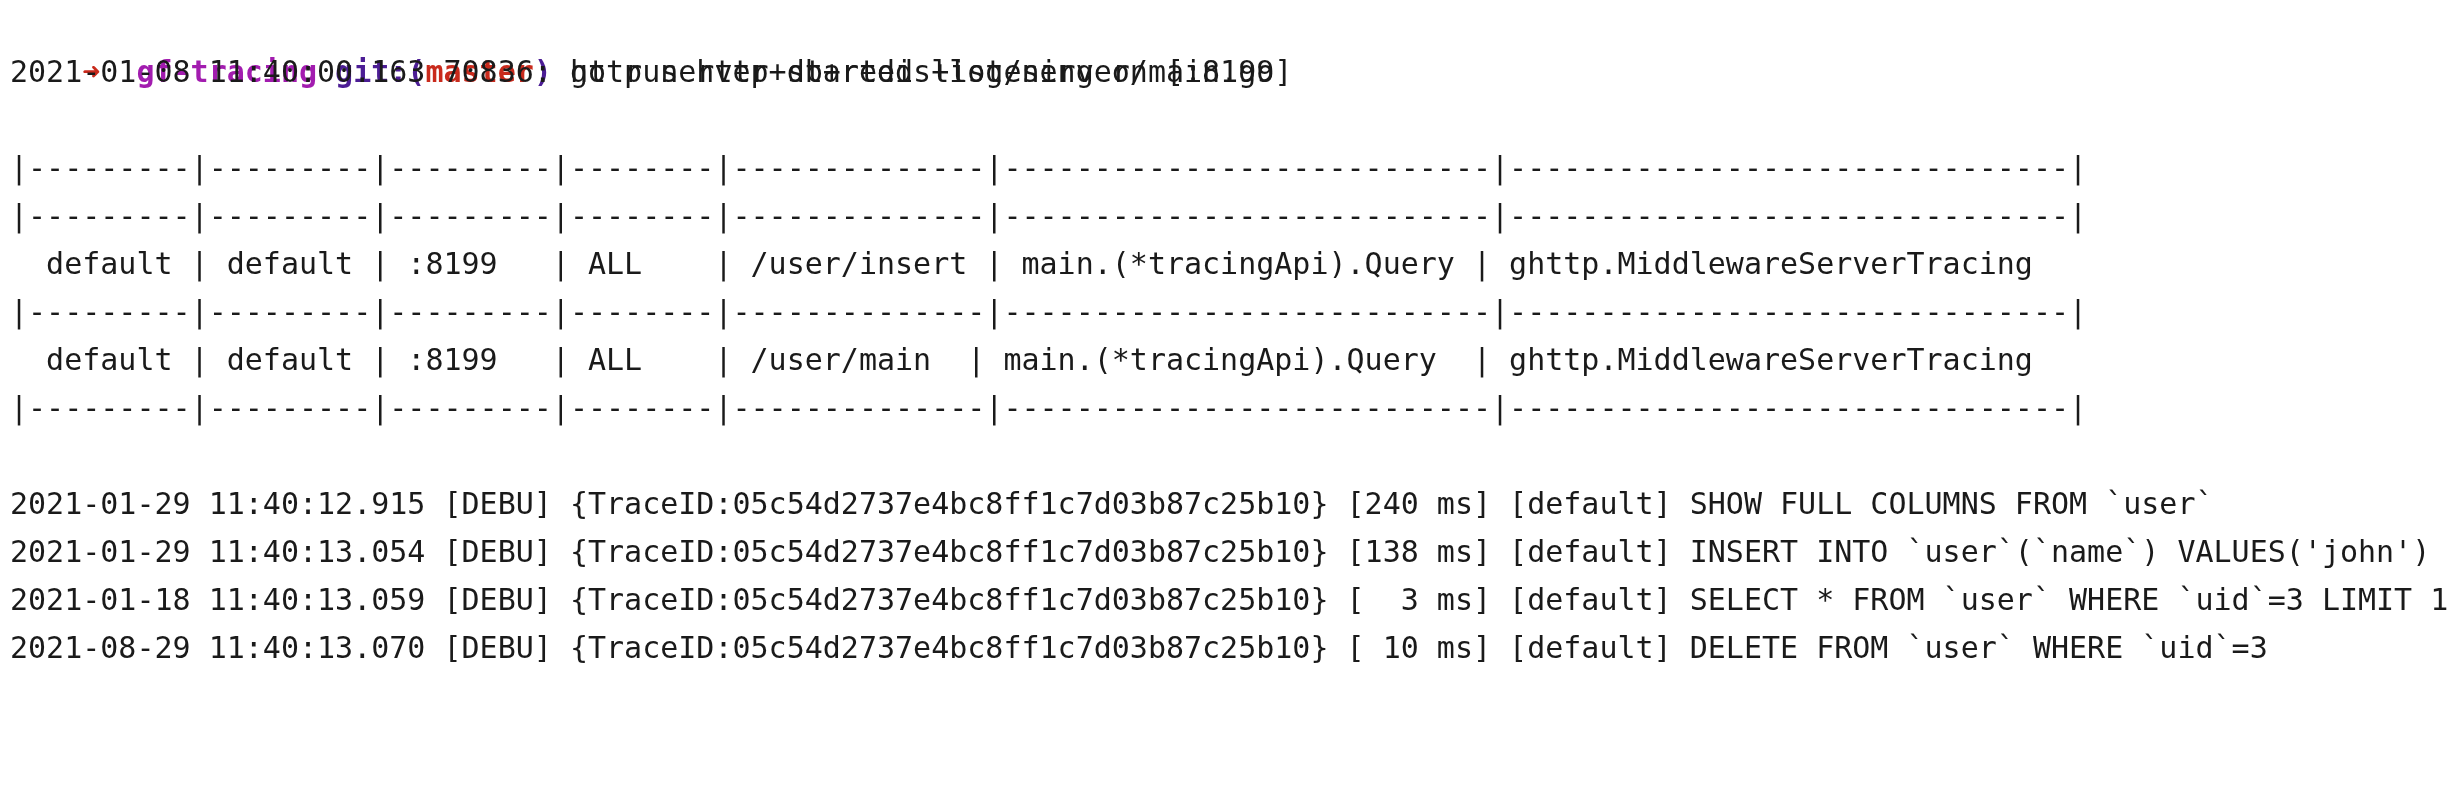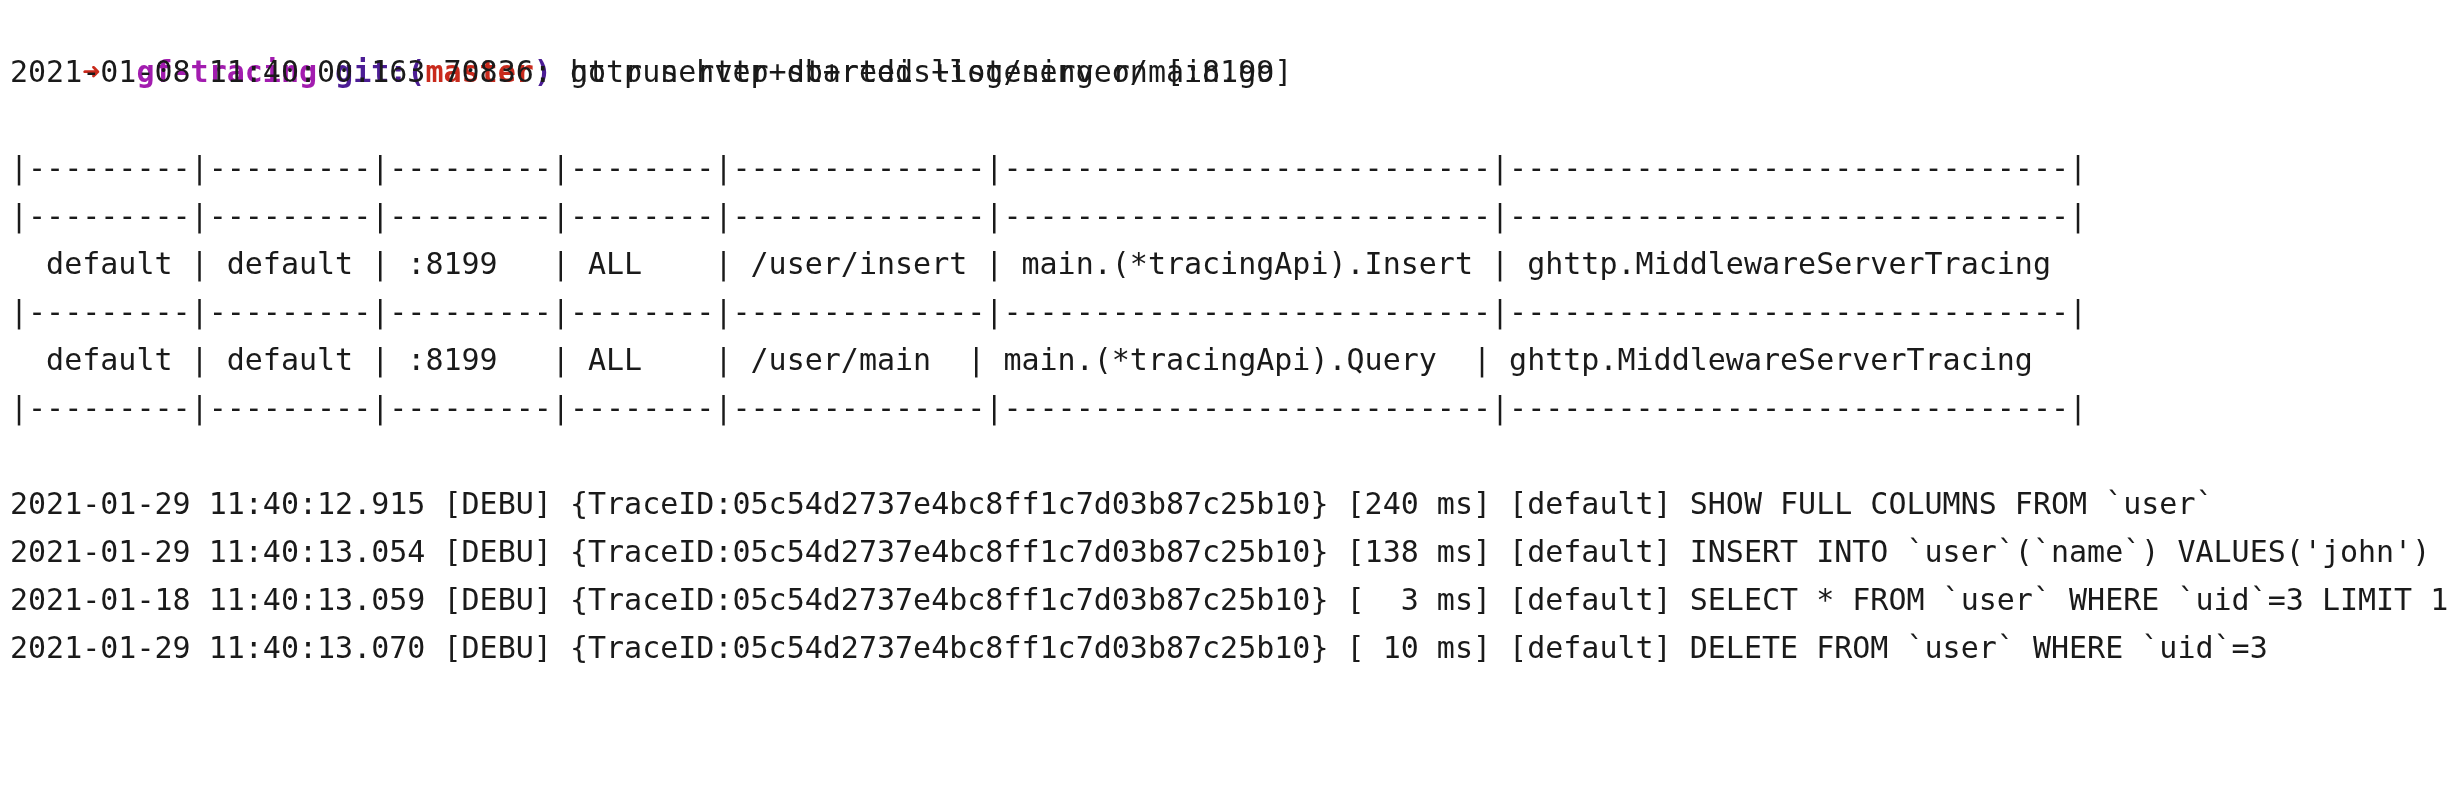--- a/index.html
+++ b/index.html
@@ -40,29 +40,29 @@
   <div class="line">
     <span class="red bold">➜</span><span>  </span><span class="cyan bold">gf-tracing</span><span class="blue bold"> git:(</span><span class="red bold">master</span><span class="blue bold">)</span><span> go run http+db+redis+log/server/main.go</span>
   </div>
 
   <div class="line">2021-01-08 11:40:00.163 70836: http server started listening on [:8199]</div>
 
   <div class="line"></div>
 
   <div class="line">|---------|---------|---------|--------|--------------|---------------------------|-------------------------------|</div>
   <div class="line">|---------|---------|---------|--------|--------------|---------------------------|-------------------------------|</div>
-  <div class="line">  default | default | :8199   | ALL    | /user/insert | main.(*tracingApi).Insert | ghttp.MiddlewareServerTracing</div>
+  <div class="line">  default | default | :8199   | ALL    | /user/insert | main.(*tracingApi).Query | ghttp.MiddlewareServerTracing</div>
   <div class="line">|---------|---------|---------|--------|--------------|---------------------------|-------------------------------|</div>
   <div class="line">  default | default | :8199   | ALL    | /user/main  | main.(*tracingApi).Query  | ghttp.MiddlewareServerTracing</div>
   <div class="line">|---------|---------|---------|--------|--------------|---------------------------|-------------------------------|</div>
 
   <div class="line"></div>
 
   <div class="line">2021-01-29 11:40:12.915 [DEBU] {TraceID:05c54d2737e4bc8ff1c7d03b87c25b10} [240 ms] [default] SHOW FULL COLUMNS FROM `user`</div>
   <div class="line">2021-01-29 11:40:13.054 [DEBU] {TraceID:05c54d2737e4bc8ff1c7d03b87c25b10} [138 ms] [default] INSERT INTO `user`(`name`) VALUES('john')</div>
   <div class="line">2021-01-18 11:40:13.059 [DEBU] {TraceID:05c54d2737e4bc8ff1c7d03b87c25b10} [  3 ms] [default] SELECT * FROM `user` WHERE `uid`=3 LIMIT 1</div>
-  <div class="line">2021-01-29 11:40:13.070 [DEBU] {TraceID:05c54d2737e4bc8ff1c7d03b87c25b10} [ 10 ms] [default] DELETE FROM `user` WHERE `uid`=3</div>
+  <div class="line">2021-08-29 11:40:13.070 [DEBU] {TraceID:05c54d2737e4bc8ff1c7d03b87c25b10} [ 10 ms] [default] DELETE FROM `user` WHERE `uid`=3</div>
 
   <div class="line">
     
   </div>
 
 </div>
 
 </body></html>

